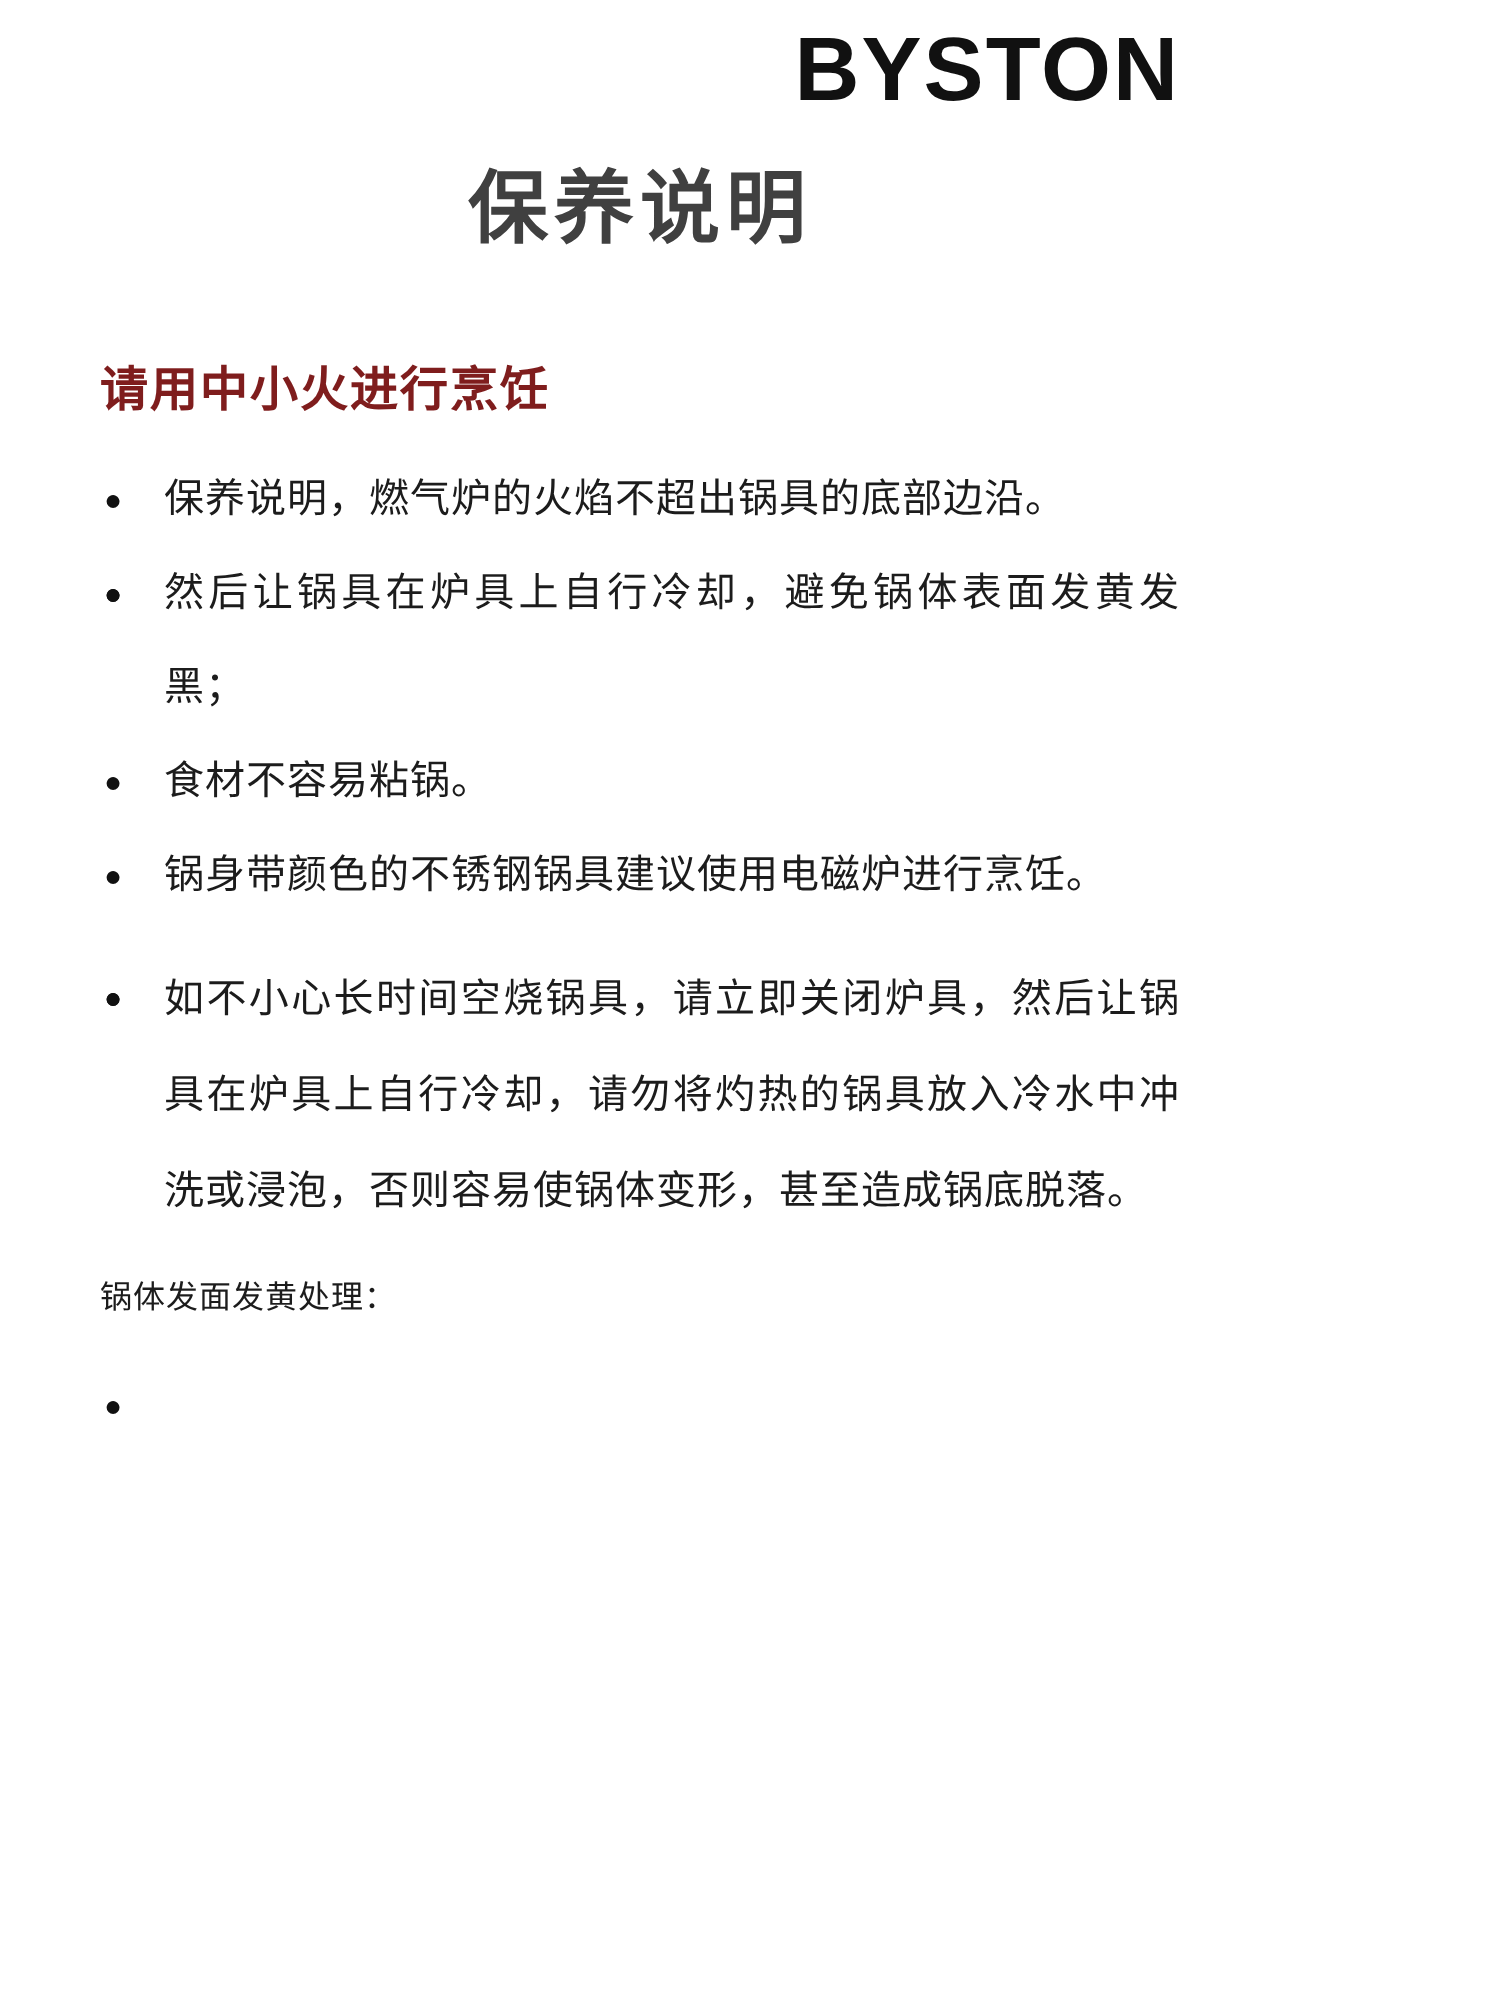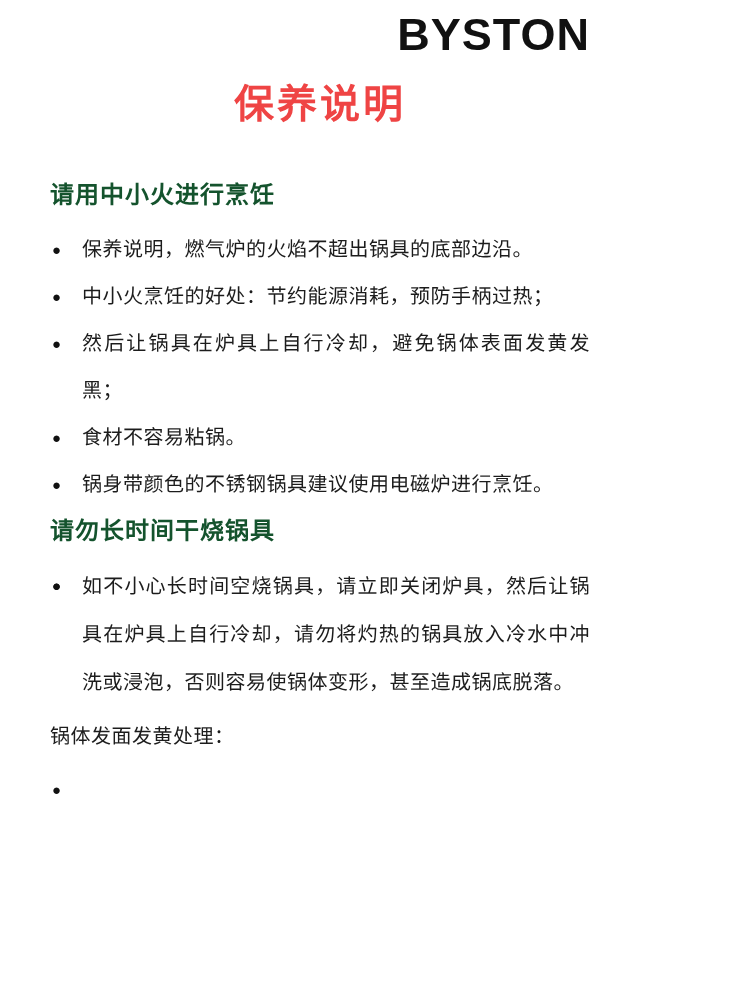--- a/index.html
+++ b/index.html
@@ -26,28 +26,28 @@
     letter-spacing: 1px;
     color: #111111;
   }
   .doc-title {
     text-align: center;
     font-size: 40px;
     font-weight: 700;
     letter-spacing: 3px;
     line-height: 40px;
     margin-top: 14px;
-    color: #ef4444;
+    color: #404040;
   }
   .section-heading {
     font-size: 24px;
     font-weight: 700;
     letter-spacing: 1px;
     line-height: 34px;
-    color: #14532d;
+    color: #7f1d1d;
   }
   .sec1-heading { margin-top: 54px; }
   .sec2-heading { margin-top: 6px; }
   .sec3-heading { margin-top: 4px; }
   ul.bullet-list {
     list-style: none;
     margin-top: 14px;
   }
   ul.bullet-list li {
     position: relative;
@@ -59,21 +59,21 @@
   }
   ul.sec2-list li, ul.sec3-list li { line-height: 48px; }
   .dot {
     position: absolute;
     left: 2px;
     top: 0;
     font-size: 15px;
     color: #111111;
   }
   .intro-line {
-    font-size: 20px;
+    font-size: 16px;
     letter-spacing: 0.5px;
     line-height: 48px;
     margin-top: 6px;
   }
   ul.sec3-list { margin-top: 6px; }
 </style>
 </head>
 <body>
 
 <div class="page">
@@ -85,37 +85,35 @@
   <h1 class="doc-title">保养说明</h1>
 
   <h2 class="section-heading sec1-heading">请用中小火进行烹饪</h2>
   <ul class="bullet-list sec1-list">
     <li>
       <span class="dot">●</span>
       <span>保养说明，燃气炉的火焰不超出锅具的底部边沿。</span>
     </li>
     <li>
       <span class="dot">●</span>
-      <span>中小火烹饪的好处：节约能源消耗，预防手柄过热；</span>
     </li>
     <li>
       <span class="dot">●</span>
       <span>然后让锅具在炉具上自行冷却，避免锅体表面发黄发黑；</span>
     </li>
     <li>
       <span class="dot">●</span>
       <span>食材不容易粘锅。</span>
     </li>
     <li>
       <span class="dot">●</span>
       <span>锅身带颜色的不锈钢锅具建议使用电磁炉进行烹饪。</span>
     </li>
   </ul>
 
-  <h2 class="section-heading sec2-heading">请勿长时间干烧锅具</h2>
   <ul class="bullet-list sec2-list">
     <li>
       <span class="dot">●</span>
     </li>
     <li>
       <span class="dot">●</span>
       <span>如不小心长时间空烧锅具，请立即关闭炉具，然后让锅具在炉具上自行冷却，请勿将灼热的锅具放入冷水中冲洗或浸泡，否则容易使锅体变形，甚至造成锅底脱落。</span>
     </li>
   </ul>
 

